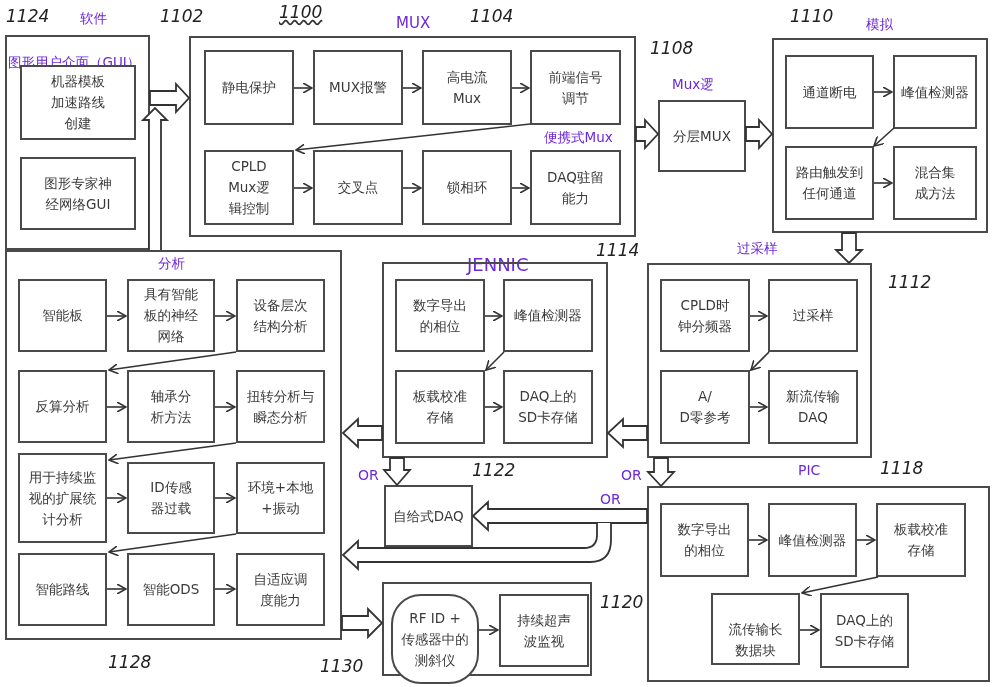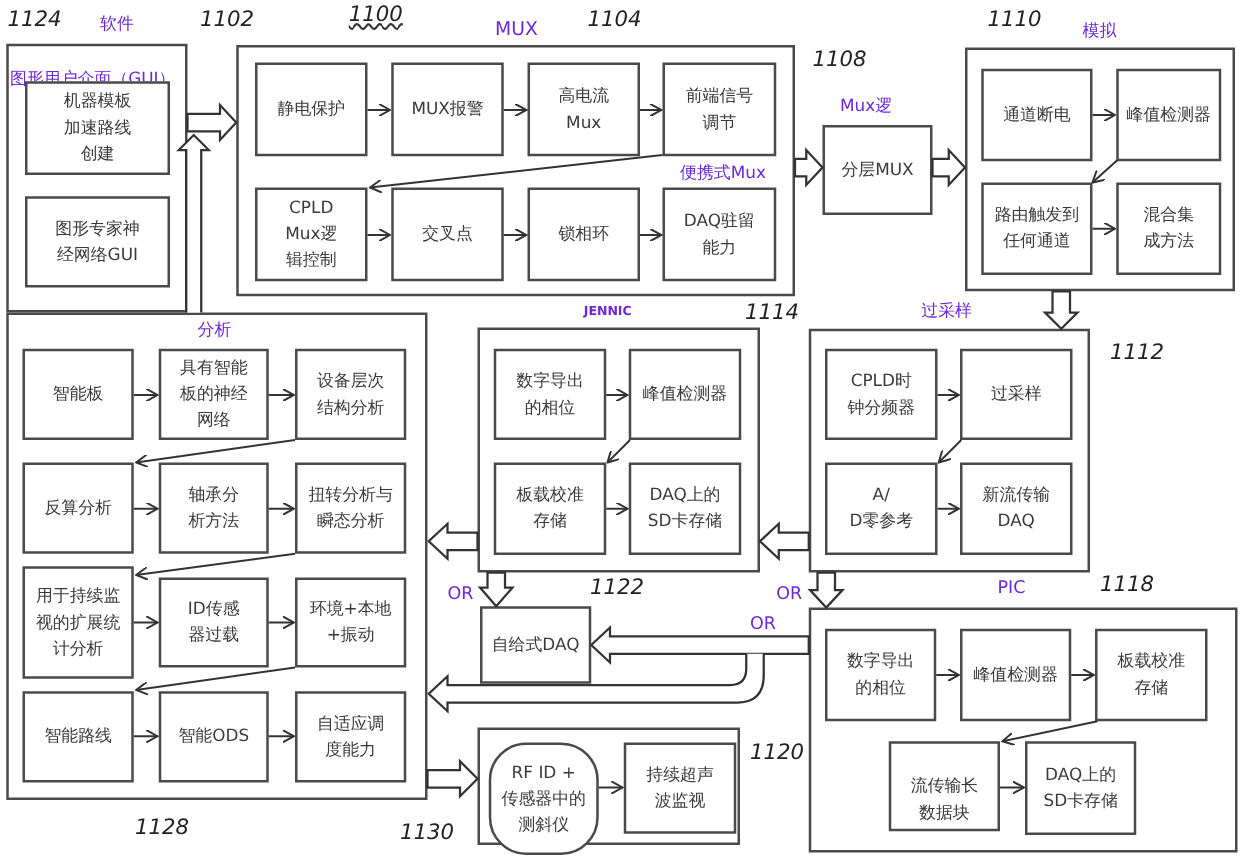--- a/index.html
+++ b/index.html
@@ -143,21 +143,21 @@
   <div class="box" style="left:127px;top:553px;width:88px;height:73px;">
       <span>智能ODS</span>
     </div>
   <div class="box" style="left:236px;top:553px;width:89px;height:73px;justify-content:center;">
       <span>自适应调
 度能力</span>
     </div>
 
   <div class="ref" style="left:108px;top:652px;">1128</div>
 
-  <div class="lbl" style="left:467px;top:244px;font-size:10px;font-weight:bold;">JENNIC</div>
+  <div class="lbl" style="left:467px;top:254px;font-size:18px;">JENNIC</div>
   <div class="ref" style="left:596px;top:240px;">1114</div>
   <div class="container" style="left:382px;top:262px;width:226px;height:196px;"></div>
   <div class="box" style="left:395px;top:279px;width:90px;height:73px;">
       <span>数字导出
 的相位</span>
     </div>
   <div class="box" style="left:503px;top:279px;width:90px;height:73px;">
       <span>峰值检测器</span>
     </div>
   <div class="box" style="left:395px;top:370px;width:90px;height:74px;">

